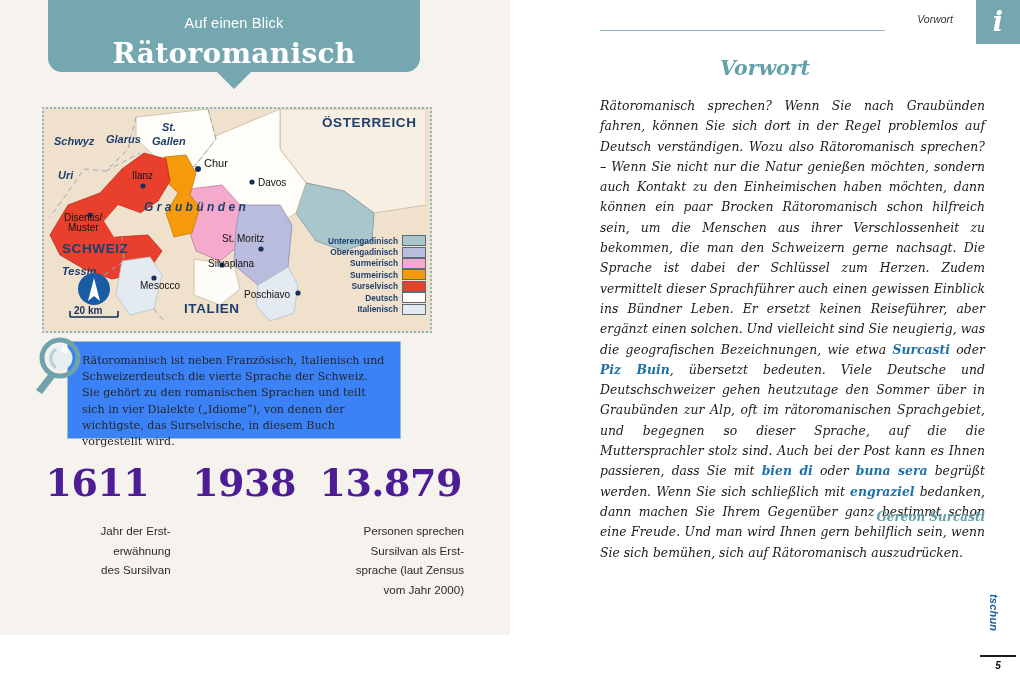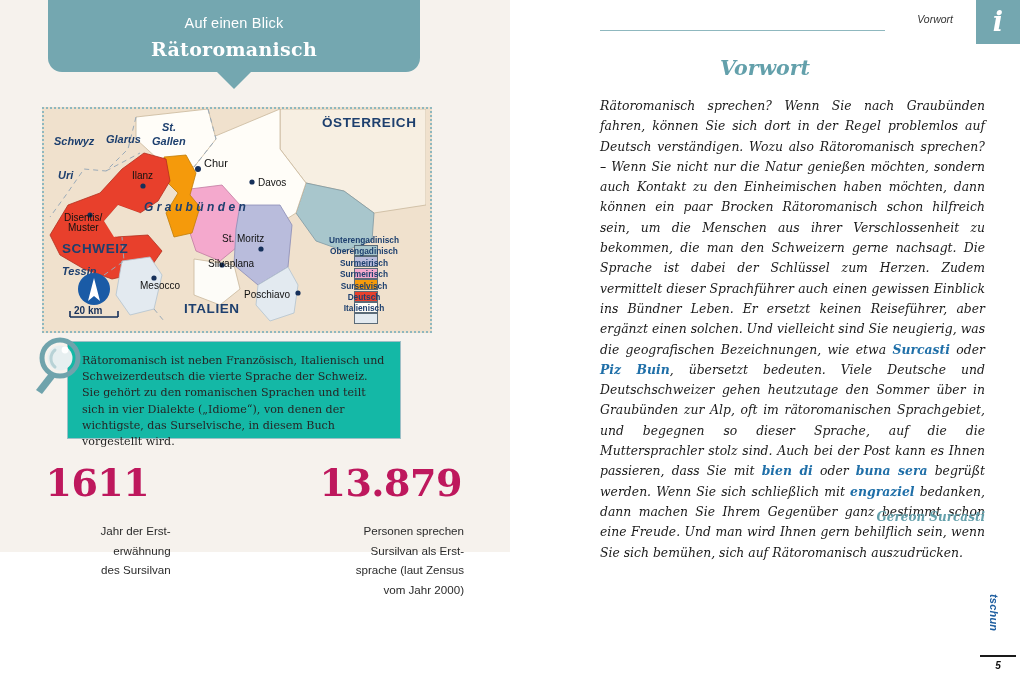--- a/index.html
+++ b/index.html
@@ -5,38 +5,38 @@
   html,body{margin:0;padding:0;}
   body{
     width:1020px;height:696px;overflow:hidden;
     background:#ffffff;
     font-family:"Liberation Sans",sans-serif;
   }
   .spread{position:relative;width:1020px;height:696px;}
 
   
   .left-page{
-    position:absolute;left:0;top:0;width:510px;height:552px;
+    position:absolute;left:0;top:0;width:510px;height:635px;
     background:#f6f2ed;
   }
 
   
   .banner{
     position:absolute;left:48px;top:-4px;width:372px;height:76px;
     background:#74a7b0;
     border-radius:0 0 14px 14px;
     color:#ffffff;text-align:center;
   }
   .banner .kicker{
     font-size:14.5px;letter-spacing:.2px;margin-top:20px;line-height:1;
     font-family:"Liberation Sans",sans-serif;
   }
   .banner .headline{
     font-family:"DejaVu Serif",serif;font-weight:700;
-    font-size:19px;line-height:1;margin-top:9px;letter-spacing:.3px;
+    font-size:28px;line-height:1;margin-top:9px;letter-spacing:.3px;
   }
   .banner-tail{
     position:absolute;left:0;right:0;top:76px;height:0;
   }
   .banner-tail:after{
     content:"";position:absolute;left:50%;transform:translateX(-50%);
     width:0;height:0;border-left:17px solid transparent;border-right:17px solid transparent;
     border-top:17px solid #74a7b0;
   }
 
@@ -48,45 +48,45 @@
     overflow:hidden;
   }
   .map-svg{display:block;width:382px;height:218px;}
 
   
   .legend{
     position:absolute;right:4px;top:126px;width:120px;
     font-size:8.3px;color:#1d3f6e;font-weight:700;
     font-family:"Liberation Sans",sans-serif;
   }
-  .legend-row{display:flex;align-items:center;height:11.4px;flex-direction:column;}
+  .legend-row{display:flex;align-items:center;justify-content:flex-end;height:11.4px;}
   .legend-row .lbl{margin-right:4px;white-space:nowrap;}
   .legend-row .sw{width:22px;height:9px;border:1px solid #5b6b78;flex:none;}
 
   
   .infocard{
     position:absolute;left:67px;top:341px;width:334px;height:98px;
-    background:#14b8a6;border:1px solid #9dbfc6;
+    background:#3b82f6;border:1px solid #9dbfc6;
     box-sizing:border-box;
   }
   .infocard p{
     margin:0;padding:11px 12px 0 14px;
     font-family:"DejaVu Serif",serif;font-size:11.1px;line-height:16.2px;color:#262626;
   }
   .magnifier{position:absolute;left:32px;top:336px;width:56px;height:58px;}
 
   
   .stats{
     position:absolute;left:24px;top:464px;width:440px;
     display:flex;
   }
   .stat{flex:1;text-align:center;}
   .stat .num{
     font-family:"DejaVu Serif",serif;font-weight:700;
-    font-size:38px;color:#be185d;line-height:1;letter-spacing:-.5px;
+    font-size:38px;color:#4c1d95;line-height:1;letter-spacing:-.5px;
   }
   .stat .cap{
     margin-top:19px;
     font-family:"Liberation Sans",sans-serif;
     font-size:11.6px;line-height:19.5px;color:#2b2b2b;text-align:right;
   }
 
   
   .right-page{
     position:absolute;left:510px;top:0;width:510px;height:696px;background:#ffffff;font-style:italic;
@@ -265,20 +265,21 @@
       <path d="M23,14 a11,11 0 0 0 0,17" fill="none" stroke="#b8d2d6" stroke-width="3" stroke-linecap="round"></path>
       <circle cx="33" cy="14" r="3.4" fill="#ffffff"></circle>
     </svg>
 
     <div class="stats">
       <div class="stat">
         <div class="num">1611</div>
         <div class="cap">Jahr der Erst-<br>erwähnung<br>des Sursilvan</div>
       </div>
       <div class="stat">
+        <div class="num">1938</div>
       </div>
       <div class="stat">
         <div class="num">13.879</div>
         <div class="cap">Personen sprechen<br>Sursilvan als Erst-<br>sprache (laut Zensus<br>vom Jahr 2000)</div>
       </div>
     </div>
   </div>
 
   <div class="right-page">
     <div class="rule"></div>

